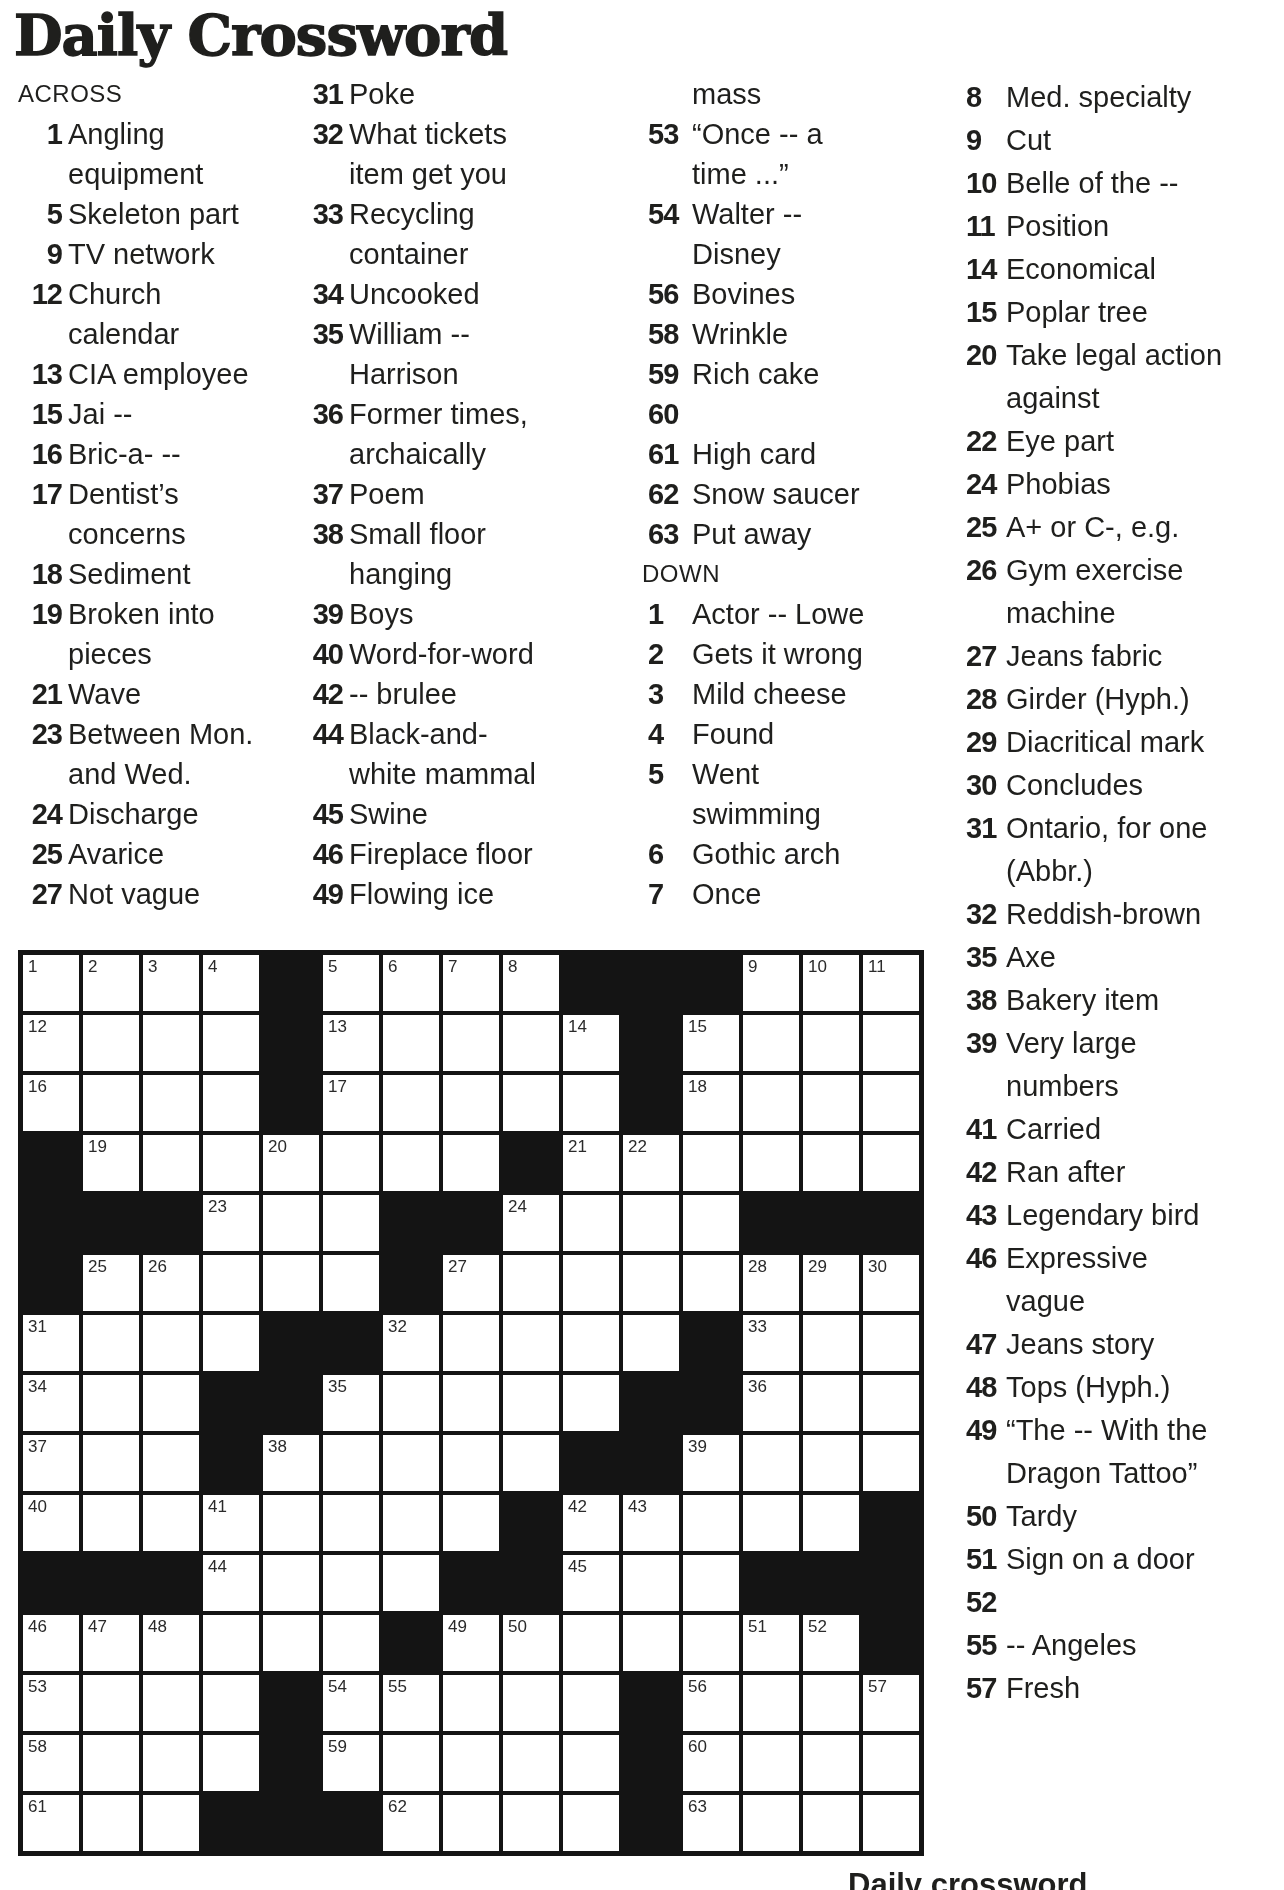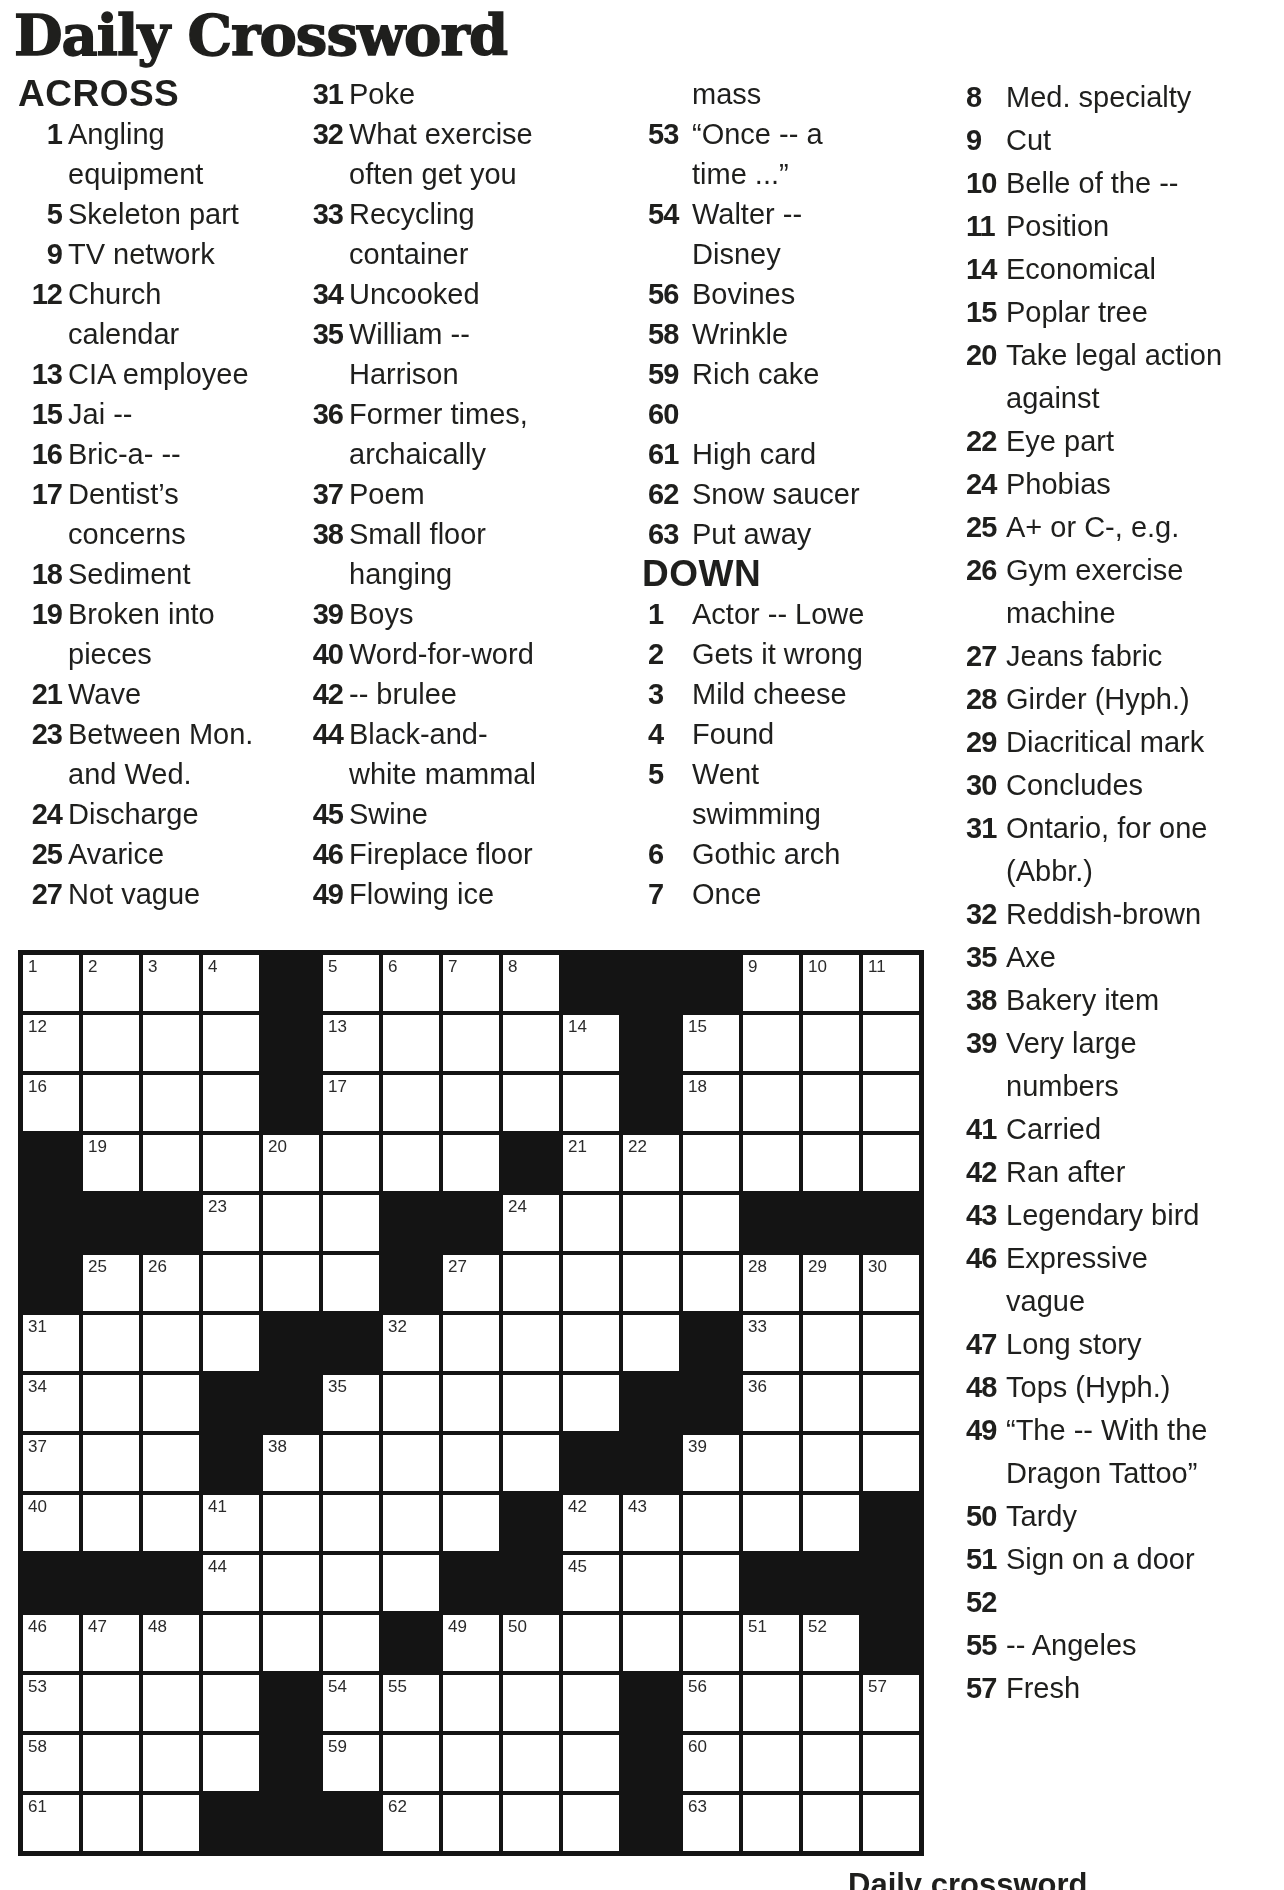--- a/index.html
+++ b/index.html
@@ -14,21 +14,21 @@
     font-size:56px; line-height:66px; letter-spacing:-1px;
     -webkit-text-stroke:1.4px #1f1f1d;
     white-space:nowrap;
   }
   .cluecol { position:absolute; top:74px; }
   #col1 { left:18px;  width:236px; }
   #col2 { left:283px; width:268px; }
   #col3 { left:642px; width:242px; }
   #col4 { left:958px; width:270px; top:76px; }
   .colheader {
-    font-weight:bold; font-size:37px; line-height:40px; letter-spacing:0.5px;
+    font-weight:normal; font-size:24px; line-height:40px; letter-spacing:0.5px;
   }
   .clue { display:flex; font-size:29px; line-height:40px; }
   #col4 .clue { line-height:43px; }
   .cnum {
     font-weight:bold; flex:none; width:44px; text-align:right;
     padding-right:6px; letter-spacing:-1px;
   }
   #col2 .cnum { width:60px; }
   #col3 .cnum { width:50px; text-align:left; padding-left:6px; box-sizing:border-box; }
   #col4 .cnum { width:48px; text-align:left; padding-left:8px; box-sizing:border-box; }
@@ -120,21 +120,21 @@
       <span class="ctext">Not vague</span>
     </div>
   </div>
 <div class="cluecol" id="col2">
     <div class="clue">
       <span class="cnum">31</span>
       <span class="ctext">Poke</span>
     </div>
     <div class="clue">
       <span class="cnum">32</span>
-      <span class="ctext">What exercise often get you</span>
+      <span class="ctext">What tickets item get you</span>
     </div>
     <div class="clue">
       <span class="cnum">33</span>
       <span class="ctext">Recycling container</span>
     </div>
     <div class="clue">
       <span class="cnum">34</span>
       <span class="ctext">Uncooked</span>
     </div>
     <div class="clue">
@@ -344,21 +344,21 @@
     <div class="clue">
       <span class="cnum">43</span>
       <span class="ctext">Legendary bird</span>
     </div>
     <div class="clue">
       <span class="cnum">46</span>
       <span class="ctext">Expressive vague</span>
     </div>
     <div class="clue">
       <span class="cnum">47</span>
-      <span class="ctext">Long story</span>
+      <span class="ctext">Jeans story</span>
     </div>
     <div class="clue">
       <span class="cnum">48</span>
       <span class="ctext">Tops (Hyph.)</span>
     </div>
     <div class="clue">
       <span class="cnum">49</span>
       <span class="ctext">“The -- With the Dragon Tattoo”</span>
     </div>
     <div class="clue">

